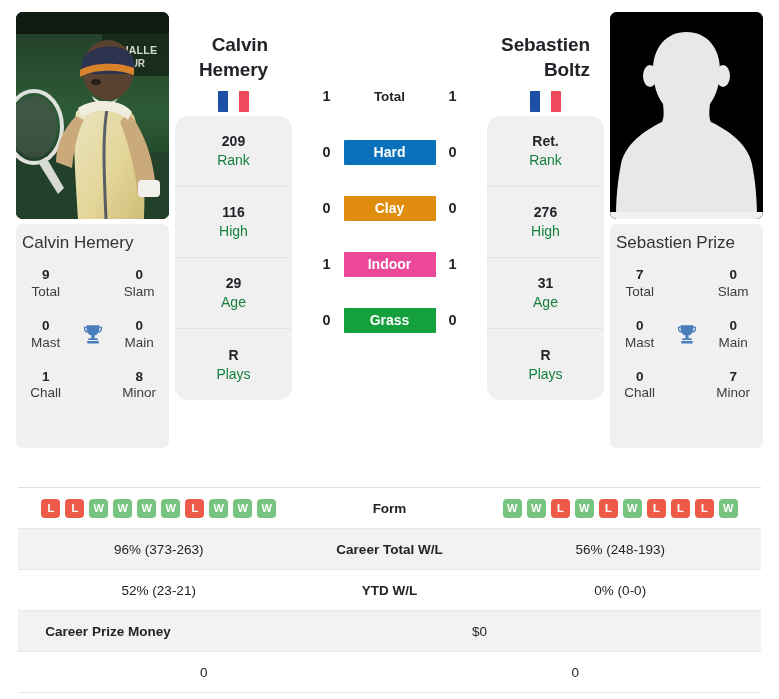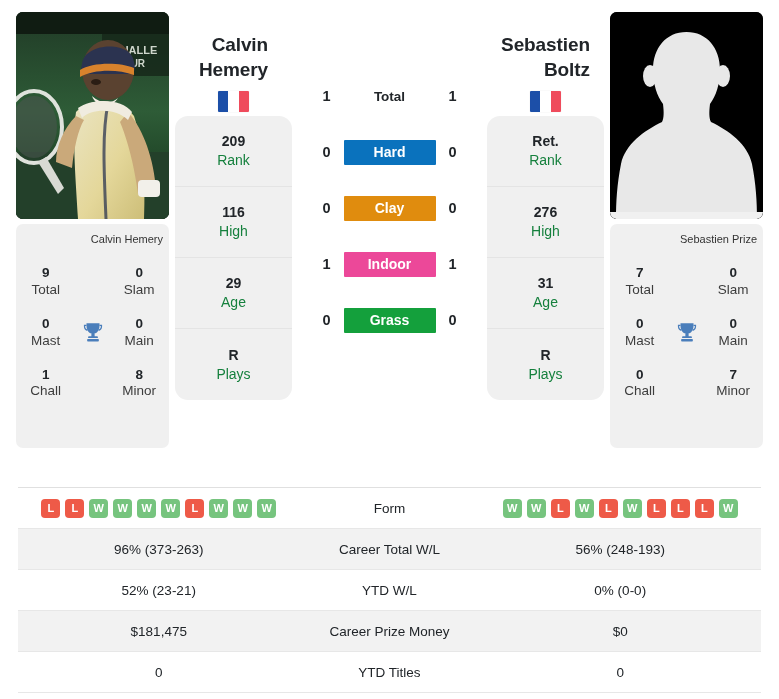--- a/index.html
+++ b/index.html
@@ -47,24 +47,24 @@
 
   .title-card {
     margin-top: 5px;
     background: #f0f0f0;
     border-radius: 7px;
     padding: 9px 6px 12px 6px;
     box-sizing: border-box;
     height: 224px;
   }
   .title-name {
-    text-align: right;
-    font-size: 11px;
+    text-align: left;
+    font-size: 17px;
     color: #333;
-    margin-bottom: 20px;
+    margin-bottom: 14px;
     white-space: nowrap;
     overflow: hidden;
     text-overflow: ellipsis;
   }
   .title-grid {
     display: grid;
     grid-template-columns: 1fr 46px 1fr;
     row-gap: 17px;
     align-items: center;
   }
@@ -214,21 +214,21 @@
     display: flex;
     align-items: center;
     justify-content: center;
     font-size: 13.5px;
     color: #212529;
   }
   .trow .mid {
     flex: 0 0 180px;
     text-align: center;
     font-size: 13.5px;
-    font-weight: normal;
+    font-weight: bold;
     color: #212529;
   }
   .form-strip {
     display: flex;
     gap: 5px;
     align-items: center;
     justify-content: center;
   }
   .fbadge {
     width: 19px;
@@ -527,25 +527,23 @@
       <div class="side">56% (248-193)</div>
     </div>
 
     <div class="trow">
       <div class="side">52% (23-21)</div>
       <div class="mid">YTD W/L</div>
       <div class="side">0% (0-0)</div>
     </div>
 
     <div class="trow">
-      <div class="side">$181,475</div>
       <div class="mid">Career Prize Money</div>
       <div class="side">$0</div>
     </div>
 
     <div class="trow">
       <div class="side">0</div>
-      <div class="mid">YTD Titles</div>
       <div class="side">0</div>
     </div>
 
   </div>
 </div>
 
 </body></html>

